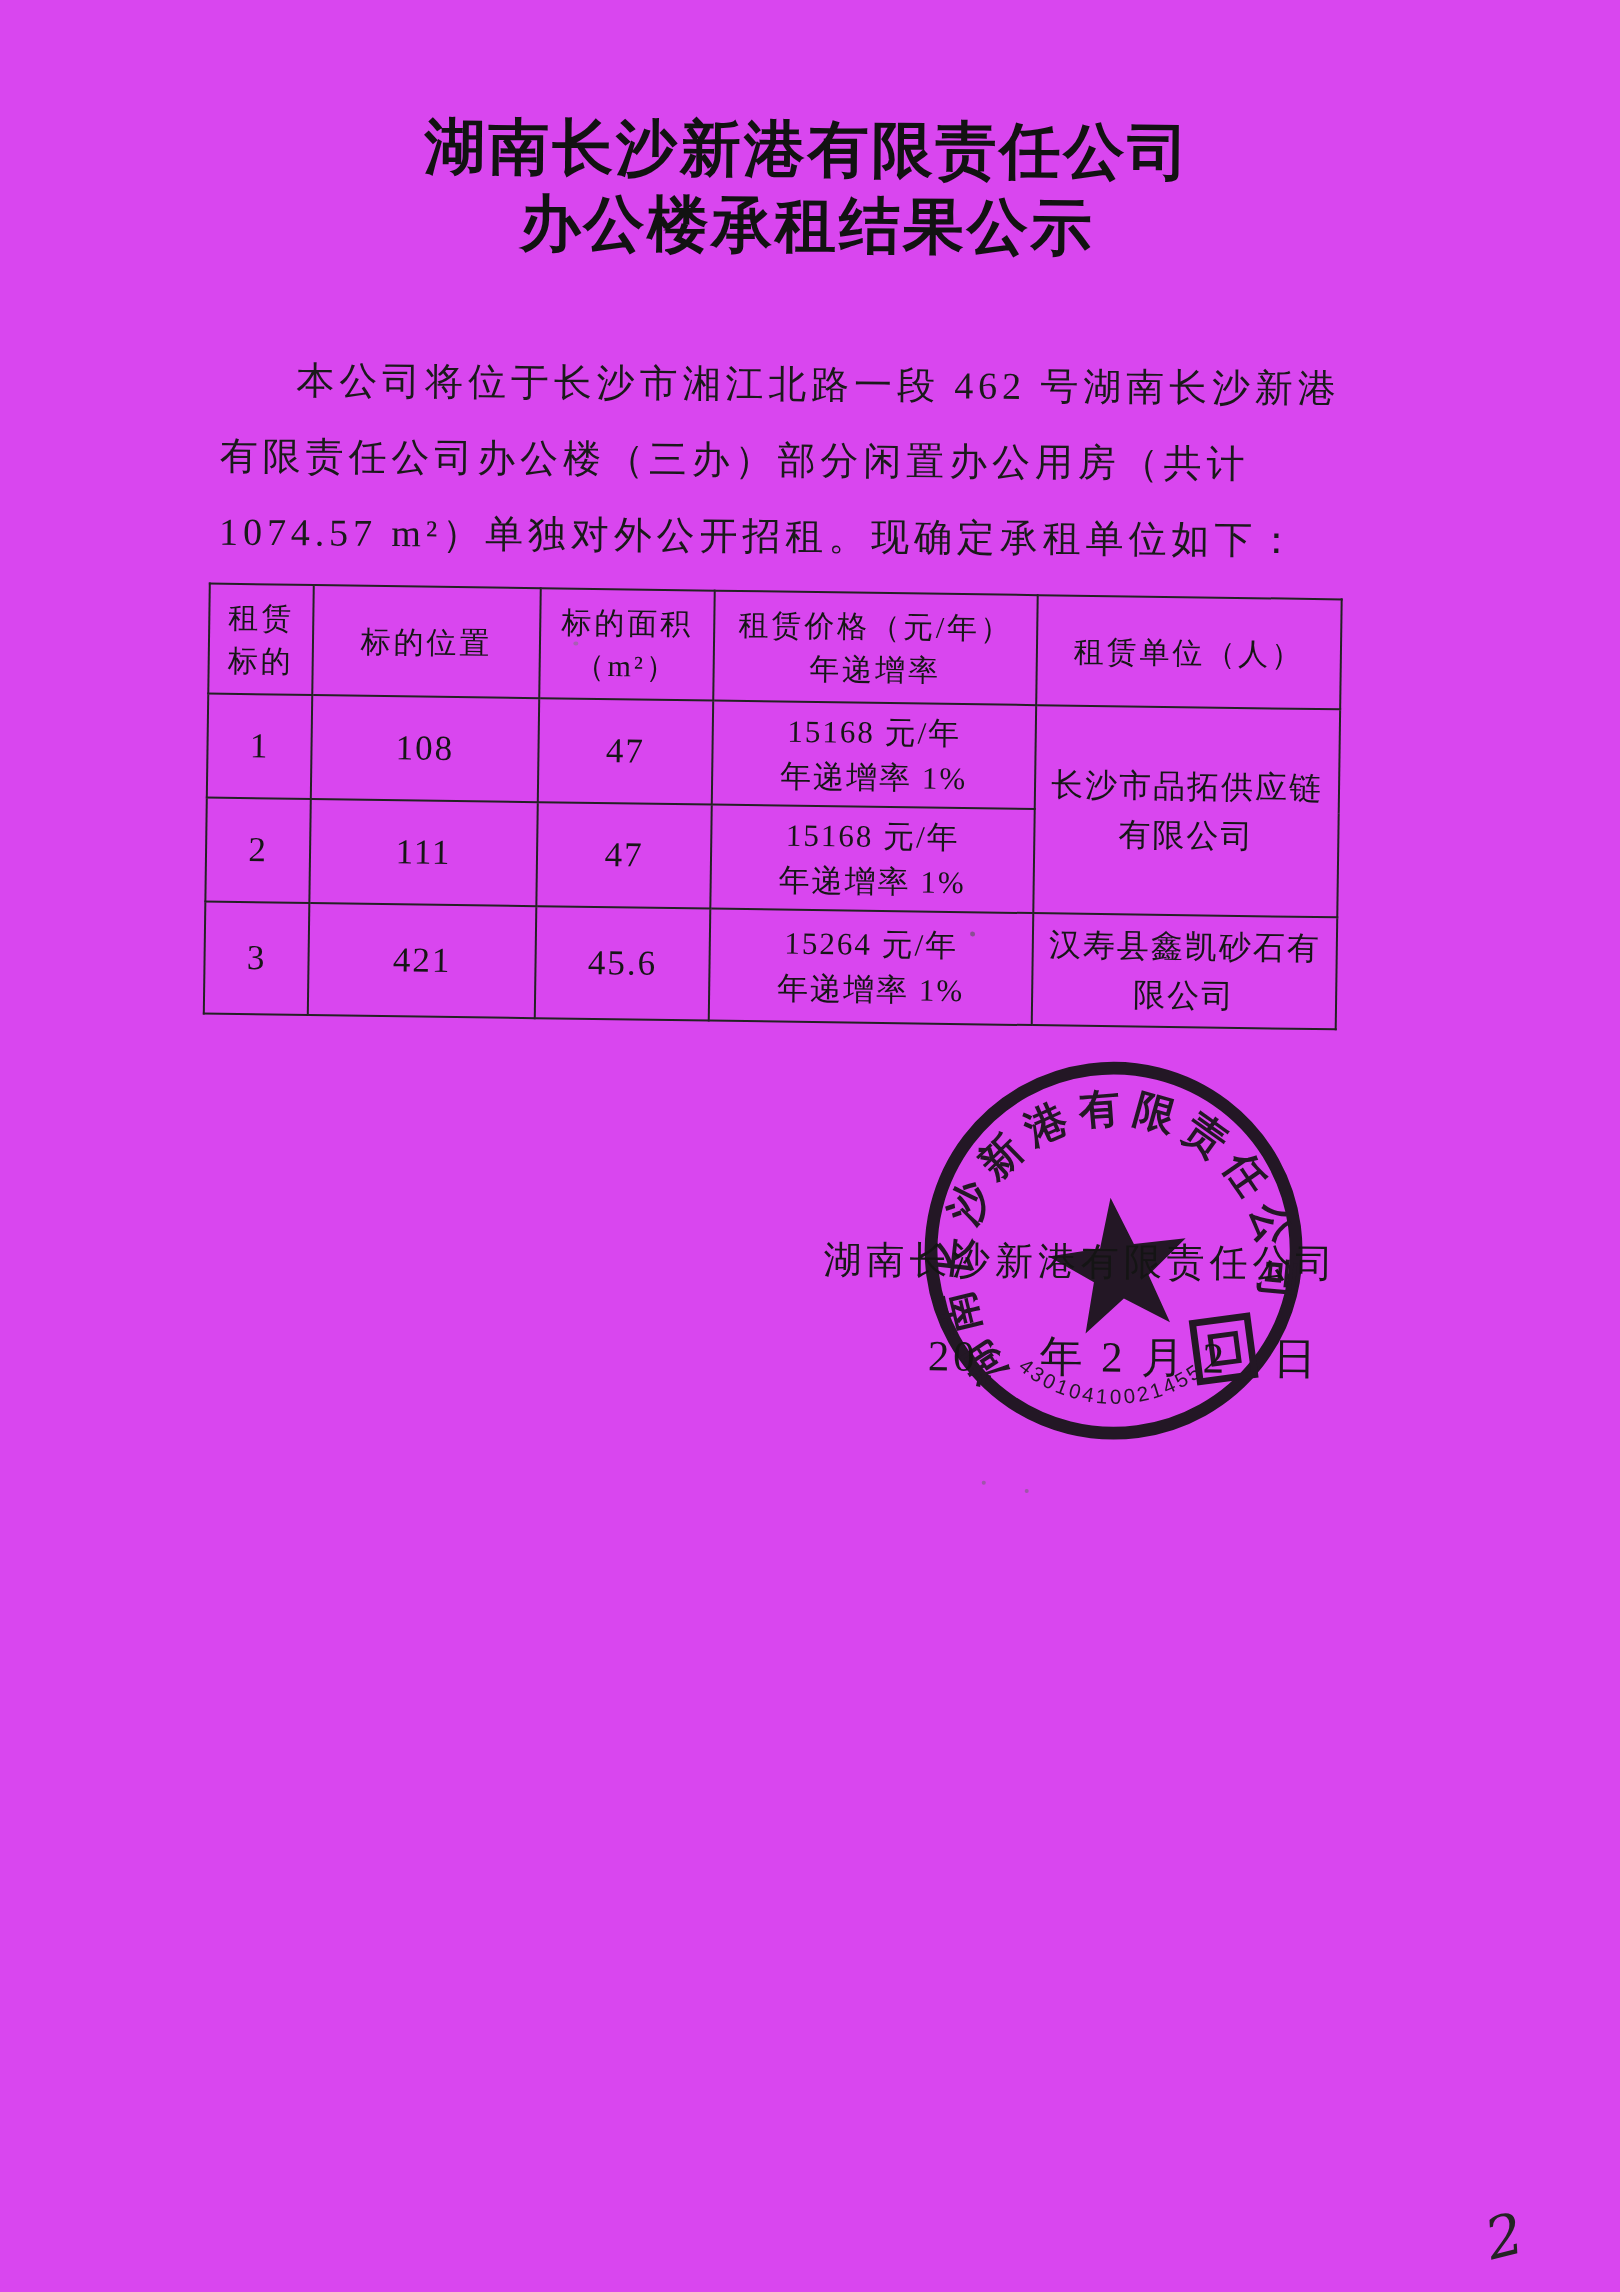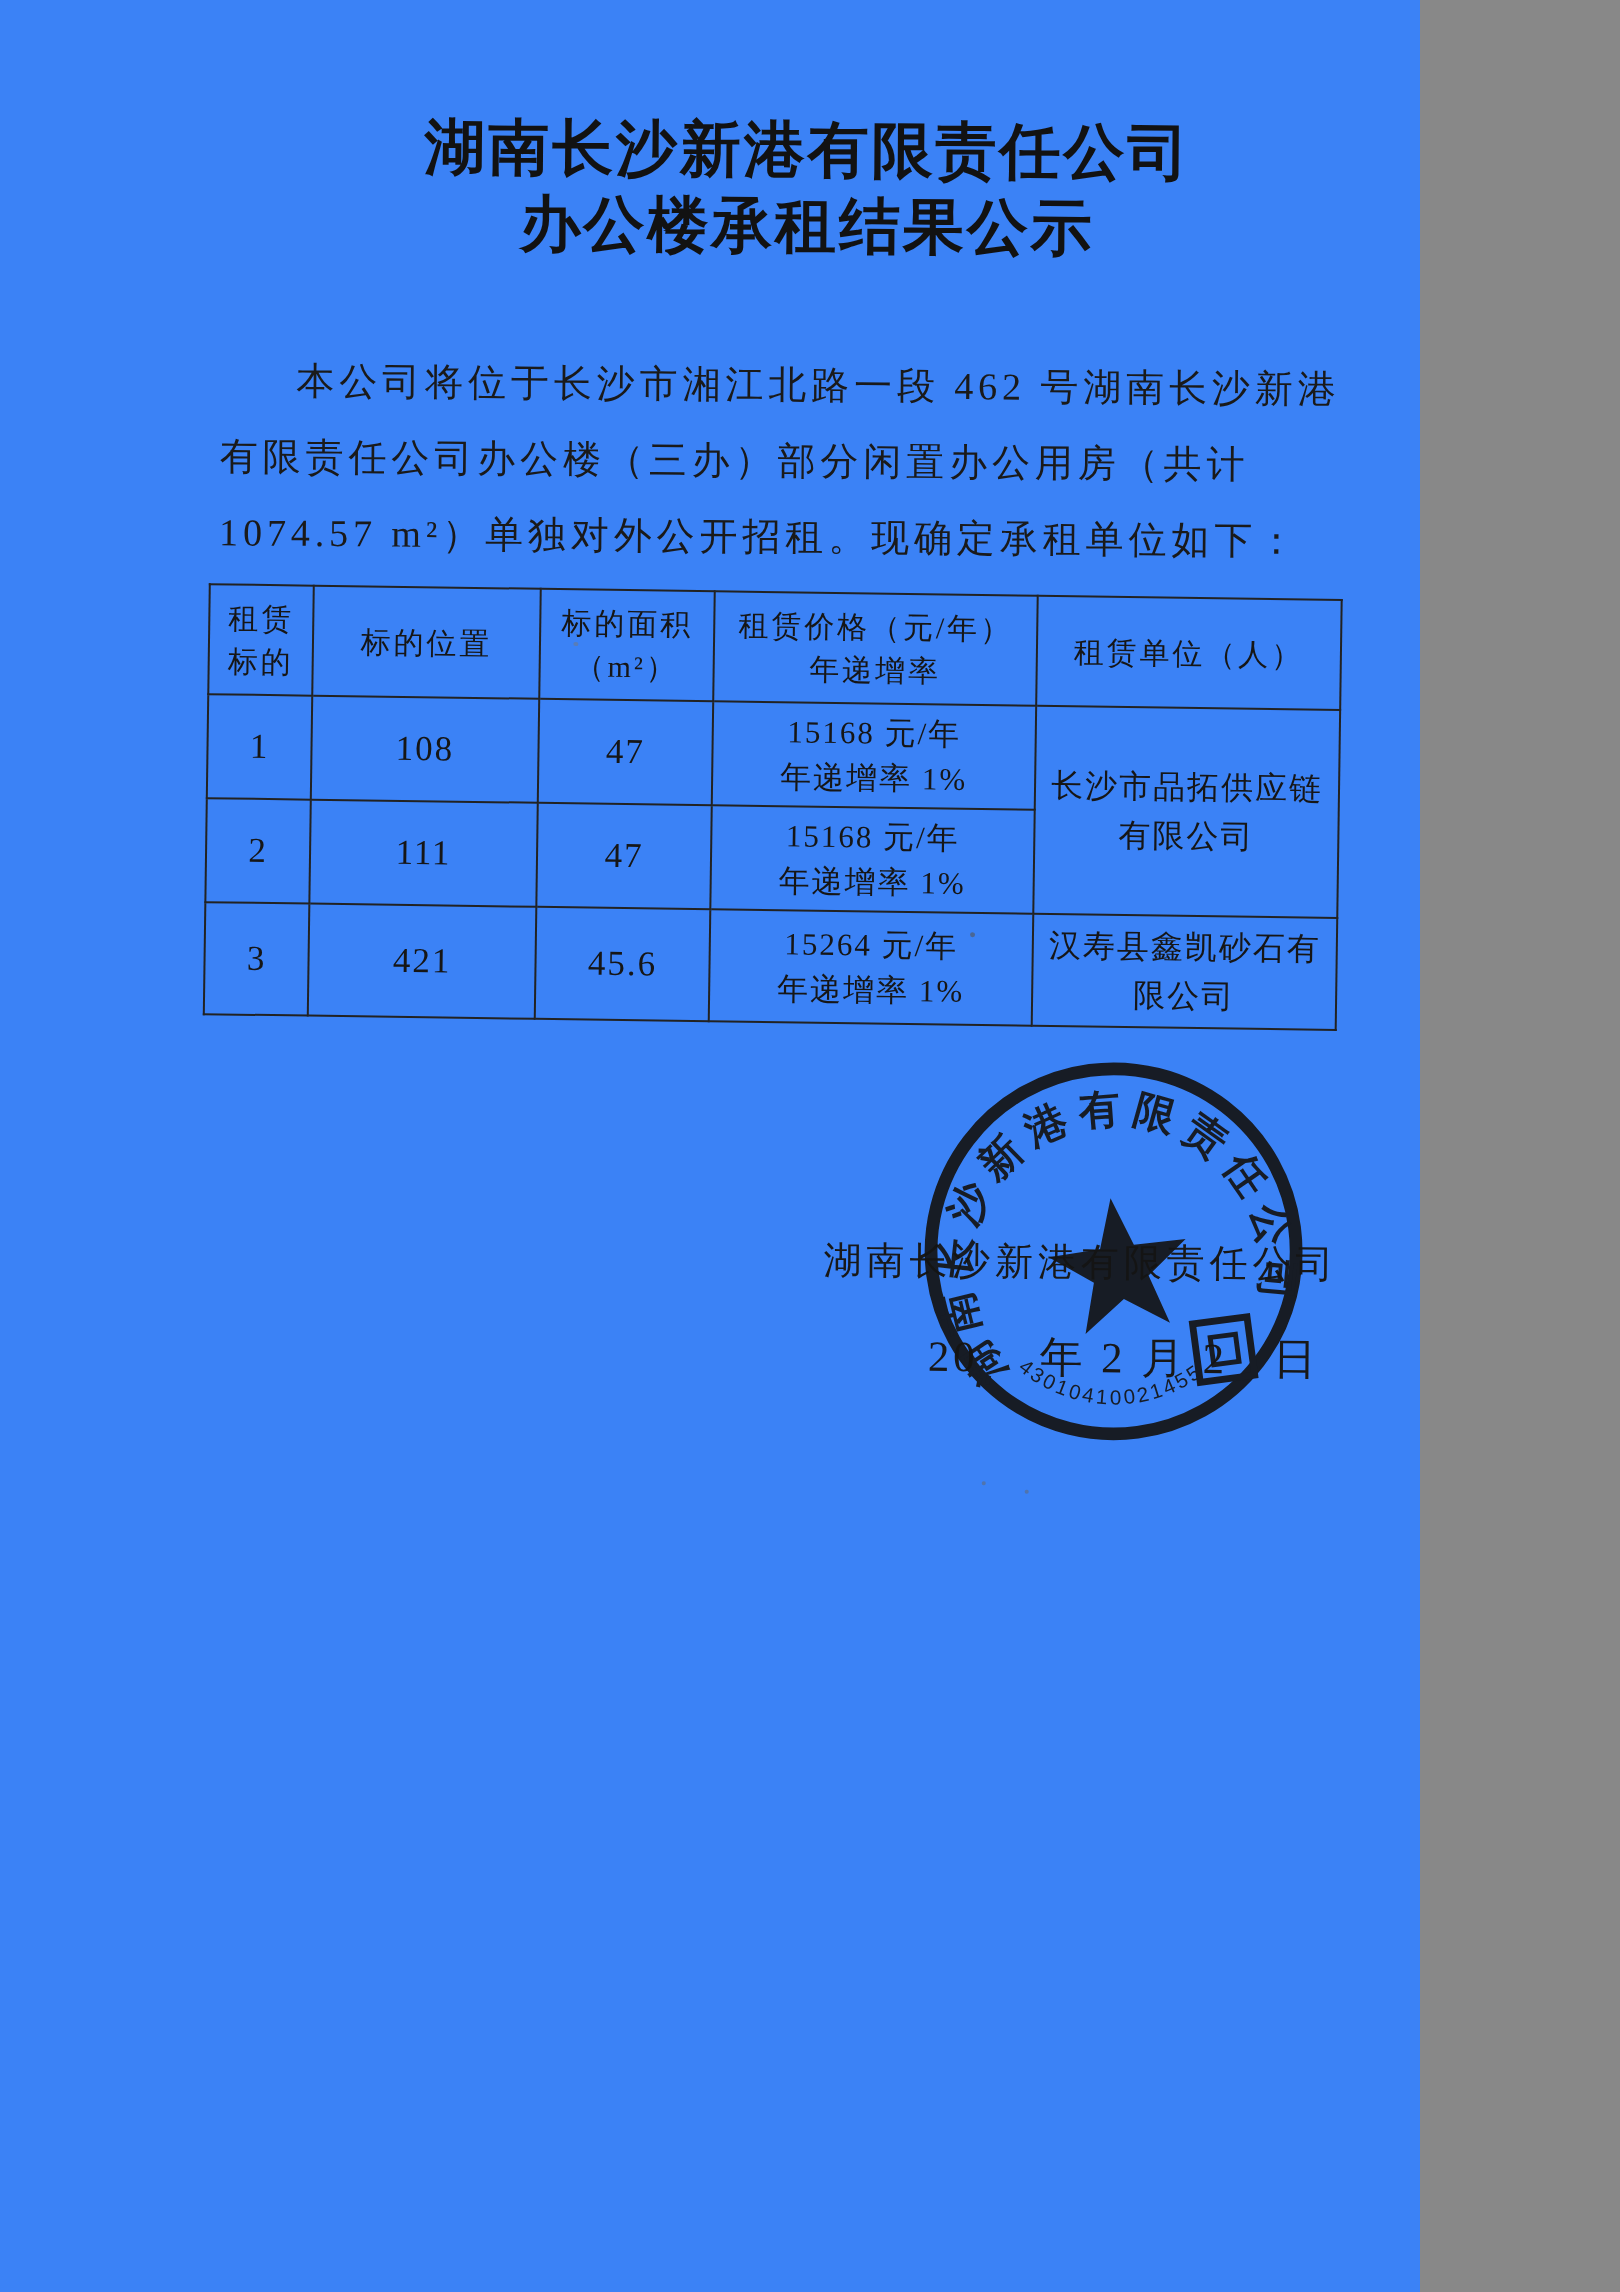--- a/index.html
+++ b/index.html
@@ -1,19 +1,19 @@
 <!DOCTYPE html>
 <html><head>
 <meta charset="utf-8">
 <style>
   html,body{margin:0;padding:0;background:#888;}
   .page{
     position:relative;
-    width:1420px;height:2293px;
-    background:#3b82f6;
+    width:1620px;height:2293px;
+    background:#d946ef;
     overflow:hidden;
     font-family:"Liberation Serif","DejaVu Serif",serif;
     color:#161616;
   }
   .skew{
     position:absolute;inset:0;
     transform:rotate(0.45deg);
     transform-origin:40% 30%;
   }
   .doc-title{

